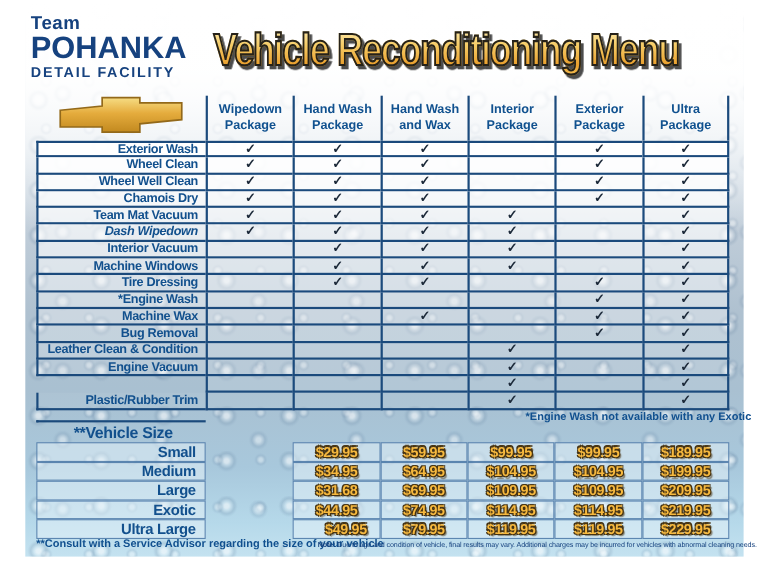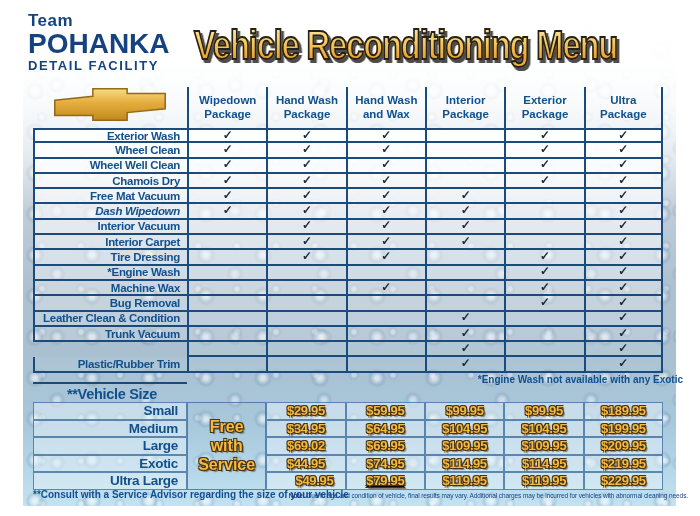--- a/index.html
+++ b/index.html
@@ -166,21 +166,21 @@
       <div class="b-cell" style="background: rgba(255, 255, 255, 0.77);">
         <span class="check">✓</span>
       </div>
       <div class="b-cell" style="background: rgba(255, 255, 255, 0.77);"></div>
       <div class="b-cell" style="background: rgba(255, 255, 255, 0.77);">
         <span class="check">✓</span>
       </div>
       <div class="b-cell last-col" style="background: rgba(255, 255, 255, 0.77);">
         <span class="check">✓</span>
       </div>
-      <div class="b-cell svc-label" style="background: rgba(255, 255, 255, 0.71);">Free Mat Vacuum</div>
+      <div class="b-cell svc-label" style="background: rgba(255, 255, 255, 0.71);">Team Mat Vacuum</div>
       <div class="b-cell" style="background: rgba(255, 255, 255, 0.71);">
         <span class="check">✓</span>
       </div>
       <div class="b-cell" style="background: rgba(255, 255, 255, 0.71);">
         <span class="check">✓</span>
       </div>
       <div class="b-cell" style="background: rgba(255, 255, 255, 0.71);">
         <span class="check">✓</span>
       </div>
       <div class="b-cell" style="background: rgba(255, 255, 255, 0.71);">
@@ -215,21 +215,21 @@
       <div class="b-cell" style="background: rgba(255, 255, 255, 0.59);">
         <span class="check">✓</span>
       </div>
       <div class="b-cell" style="background: rgba(255, 255, 255, 0.59);">
         <span class="check">✓</span>
       </div>
       <div class="b-cell" style="background: rgba(255, 255, 255, 0.59);"></div>
       <div class="b-cell last-col" style="background: rgba(255, 255, 255, 0.59);">
         <span class="check">✓</span>
       </div>
-      <div class="b-cell svc-label" style="background: rgba(255, 255, 255, 0.53);">Interior Carpet</div>
+      <div class="b-cell svc-label" style="background: rgba(255, 255, 255, 0.53);">Machine Windows</div>
       <div class="b-cell" style="background: rgba(255, 255, 255, 0.53);"></div>
       <div class="b-cell" style="background: rgba(255, 255, 255, 0.53);">
         <span class="check">✓</span>
       </div>
       <div class="b-cell" style="background: rgba(255, 255, 255, 0.53);">
         <span class="check">✓</span>
       </div>
       <div class="b-cell" style="background: rgba(255, 255, 255, 0.53);">
         <span class="check">✓</span>
       </div>
@@ -291,21 +291,21 @@
       <div class="b-cell" style="background: rgba(255, 255, 255, 0.23);"></div>
       <div class="b-cell" style="background: rgba(255, 255, 255, 0.23);"></div>
       <div class="b-cell" style="background: rgba(255, 255, 255, 0.23);"></div>
       <div class="b-cell" style="background: rgba(255, 255, 255, 0.23);">
         <span class="check">✓</span>
       </div>
       <div class="b-cell" style="background: rgba(255, 255, 255, 0.23);"></div>
       <div class="b-cell last-col" style="background: rgba(255, 255, 255, 0.23);">
         <span class="check">✓</span>
       </div>
-      <div class="b-cell svc-label" style="background: rgba(255, 255, 255, 0.17);">Trunk Vacuum</div>
+      <div class="b-cell svc-label" style="background: rgba(255, 255, 255, 0.17);">Engine Vacuum</div>
       <div class="b-cell" style="background: rgba(255, 255, 255, 0.17);"></div>
       <div class="b-cell" style="background: rgba(255, 255, 255, 0.17);"></div>
       <div class="b-cell" style="background: rgba(255, 255, 255, 0.17);"></div>
       <div class="b-cell" style="background: rgba(255, 255, 255, 0.17);">
         <span class="check">✓</span>
       </div>
       <div class="b-cell" style="background: rgba(255, 255, 255, 0.17);"></div>
       <div class="b-cell last-col" style="background: rgba(255, 255, 255, 0.17);">
         <span class="check">✓</span>
       </div>
@@ -330,25 +330,20 @@
       <div class="b-cell" style="background: rgba(255, 255, 255, 0.05);"></div>
       <div class="b-cell last-col" style="background: rgba(255, 255, 255, 0.05);">
         <span class="check">✓</span>
       </div>
     </div>
 
   <div class="engine-note">*Engine Wash not available with any Exotic</div>
   <div class="vsize">**Vehicle Size</div>
 
   <div class="price-table">
-      <div class="free-cell" style="grid-area: 1 / 2 / span 5;">
-        <div class="gold-txt free-line">Free</div>
-        <div class="gold-txt free-line">with</div>
-        <div class="gold-txt free-line">Service</div>
-      </div>
       <div class="p-cell size-label" style="grid-area: 1 / 1;">Small</div>
       <div class="p-cell" style="grid-area: 1 / 3;">
         <span class="gold-txt price-txt">$29.95</span>
       </div>
       <div class="p-cell" style="grid-area: 1 / 4;">
         <span class="gold-txt price-txt">$59.95</span>
       </div>
       <div class="p-cell" style="grid-area: 1 / 5;">
         <span class="gold-txt price-txt">$99.95</span>
       </div>
@@ -369,21 +364,21 @@
         <span class="gold-txt price-txt">$104.95</span>
       </div>
       <div class="p-cell" style="grid-area: 2 / 6;">
         <span class="gold-txt price-txt">$104.95</span>
       </div>
       <div class="p-cell" style="grid-area: 2 / 7;">
         <span class="gold-txt price-txt">$199.95</span>
       </div>
       <div class="p-cell size-label" style="grid-area: 3 / 1;">Large</div>
       <div class="p-cell" style="grid-area: 3 / 3;">
-        <span class="gold-txt price-txt">$69.02</span>
+        <span class="gold-txt price-txt">$31.68</span>
       </div>
       <div class="p-cell" style="grid-area: 3 / 4;">
         <span class="gold-txt price-txt">$69.95</span>
       </div>
       <div class="p-cell" style="grid-area: 3 / 5;">
         <span class="gold-txt price-txt">$109.95</span>
       </div>
       <div class="p-cell" style="grid-area: 3 / 6;">
         <span class="gold-txt price-txt">$109.95</span>
       </div>
@@ -403,21 +398,21 @@
       <div class="p-cell" style="grid-area: 4 / 6;">
         <span class="gold-txt price-txt">$114.95</span>
       </div>
       <div class="p-cell" style="grid-area: 4 / 7;">
         <span class="gold-txt price-txt">$219.95</span>
       </div>
       <div class="p-cell size-label" style="grid-area: 5 / 1;">Ultra Large</div>
       <div class="p-cell" style="grid-area: 5 / 3; padding-left: 17px;">
         <span class="gold-txt price-txt">$49.95</span>
       </div>
-      <div class="p-cell" style="grid-area: 5 / 4; text-decoration: underline;">
+      <div class="p-cell" style="grid-area: 5 / 4;">
         <span class="gold-txt price-txt">$79.95</span>
       </div>
       <div class="p-cell" style="grid-area: 5 / 5;">
         <span class="gold-txt price-txt">$119.95</span>
       </div>
       <div class="p-cell" style="grid-area: 5 / 6;">
         <span class="gold-txt price-txt">$119.95</span>
       </div>
       <div class="p-cell" style="grid-area: 5 / 7;">
         <span class="gold-txt price-txt">$229.95</span>

